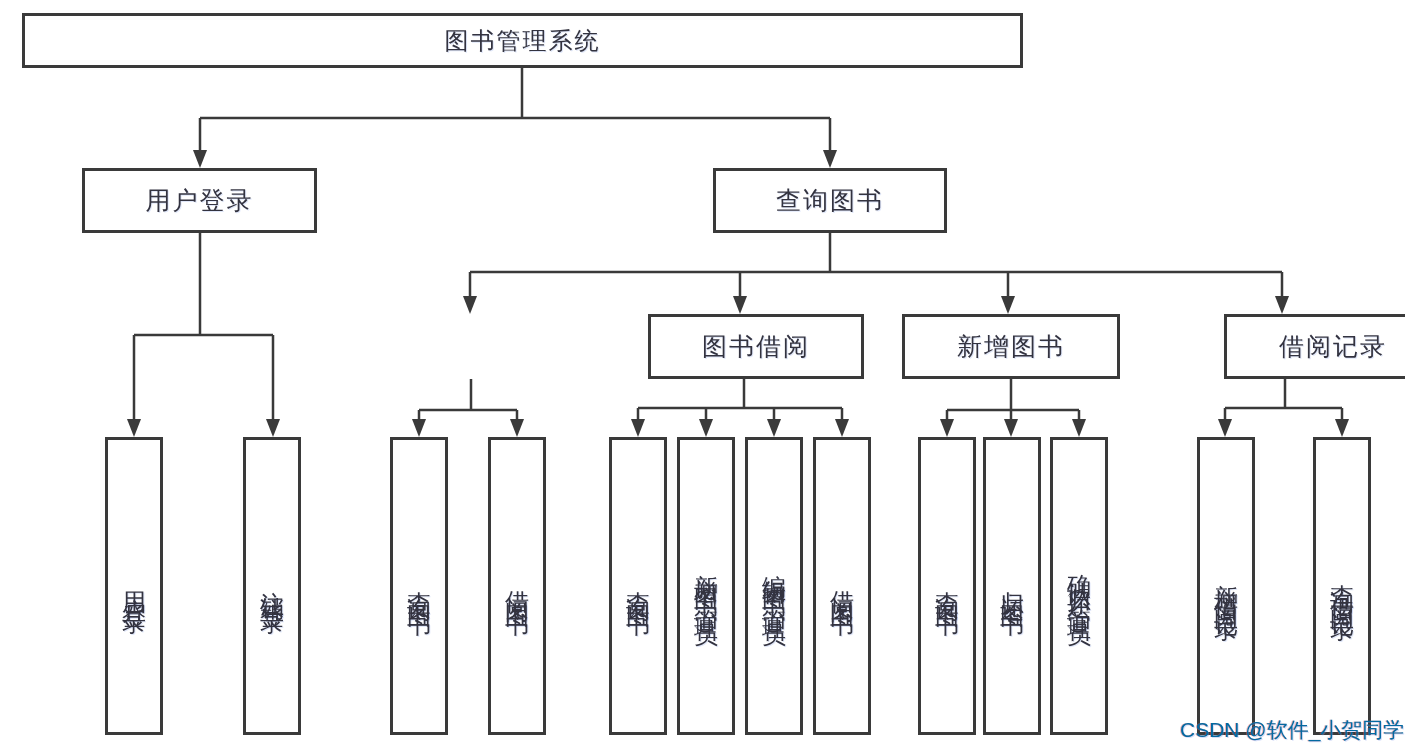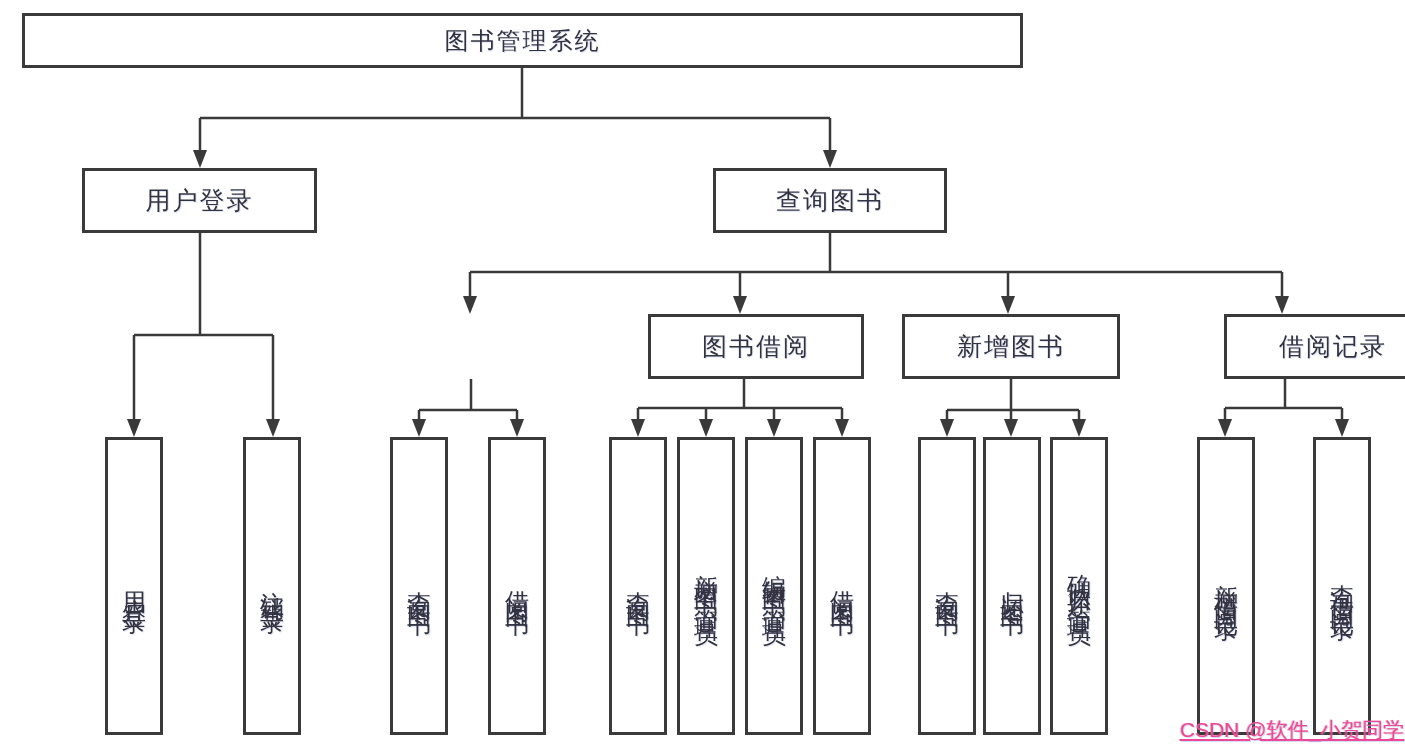--- a/index.html
+++ b/index.html
@@ -41,25 +41,24 @@
     letter-spacing: 7px;
     line-height: 1;
     text-shadow: 1px 1px 0 rgba(130,160,230,0.25);
   }
   .watermark {
     position: absolute;
     left: 1180px;
     top: 716px;
     width: 222px;
     font-size: 21px;
-    color: #ec4899;
+    color: #0369a1;
     white-space: nowrap;
     z-index: 3;
     text-shadow: -1px 0 0 rgba(230,90,90,0.45), 1px 1px 0 rgba(140,160,235,0.35);
-    text-decoration: underline;
   }
 </style>
 </head>
 <body>
 
 <div class="canvas">
 
   <svg class="connectors" viewBox="0 0 1405 747" xmlns="http://www.w3.org/2000/svg">
     <path fill="none" stroke="#3a3a3a" stroke-width="2.5" d="
       M522,68 V118 M200,118 H830 M200,118 V152 M830,118 V152

